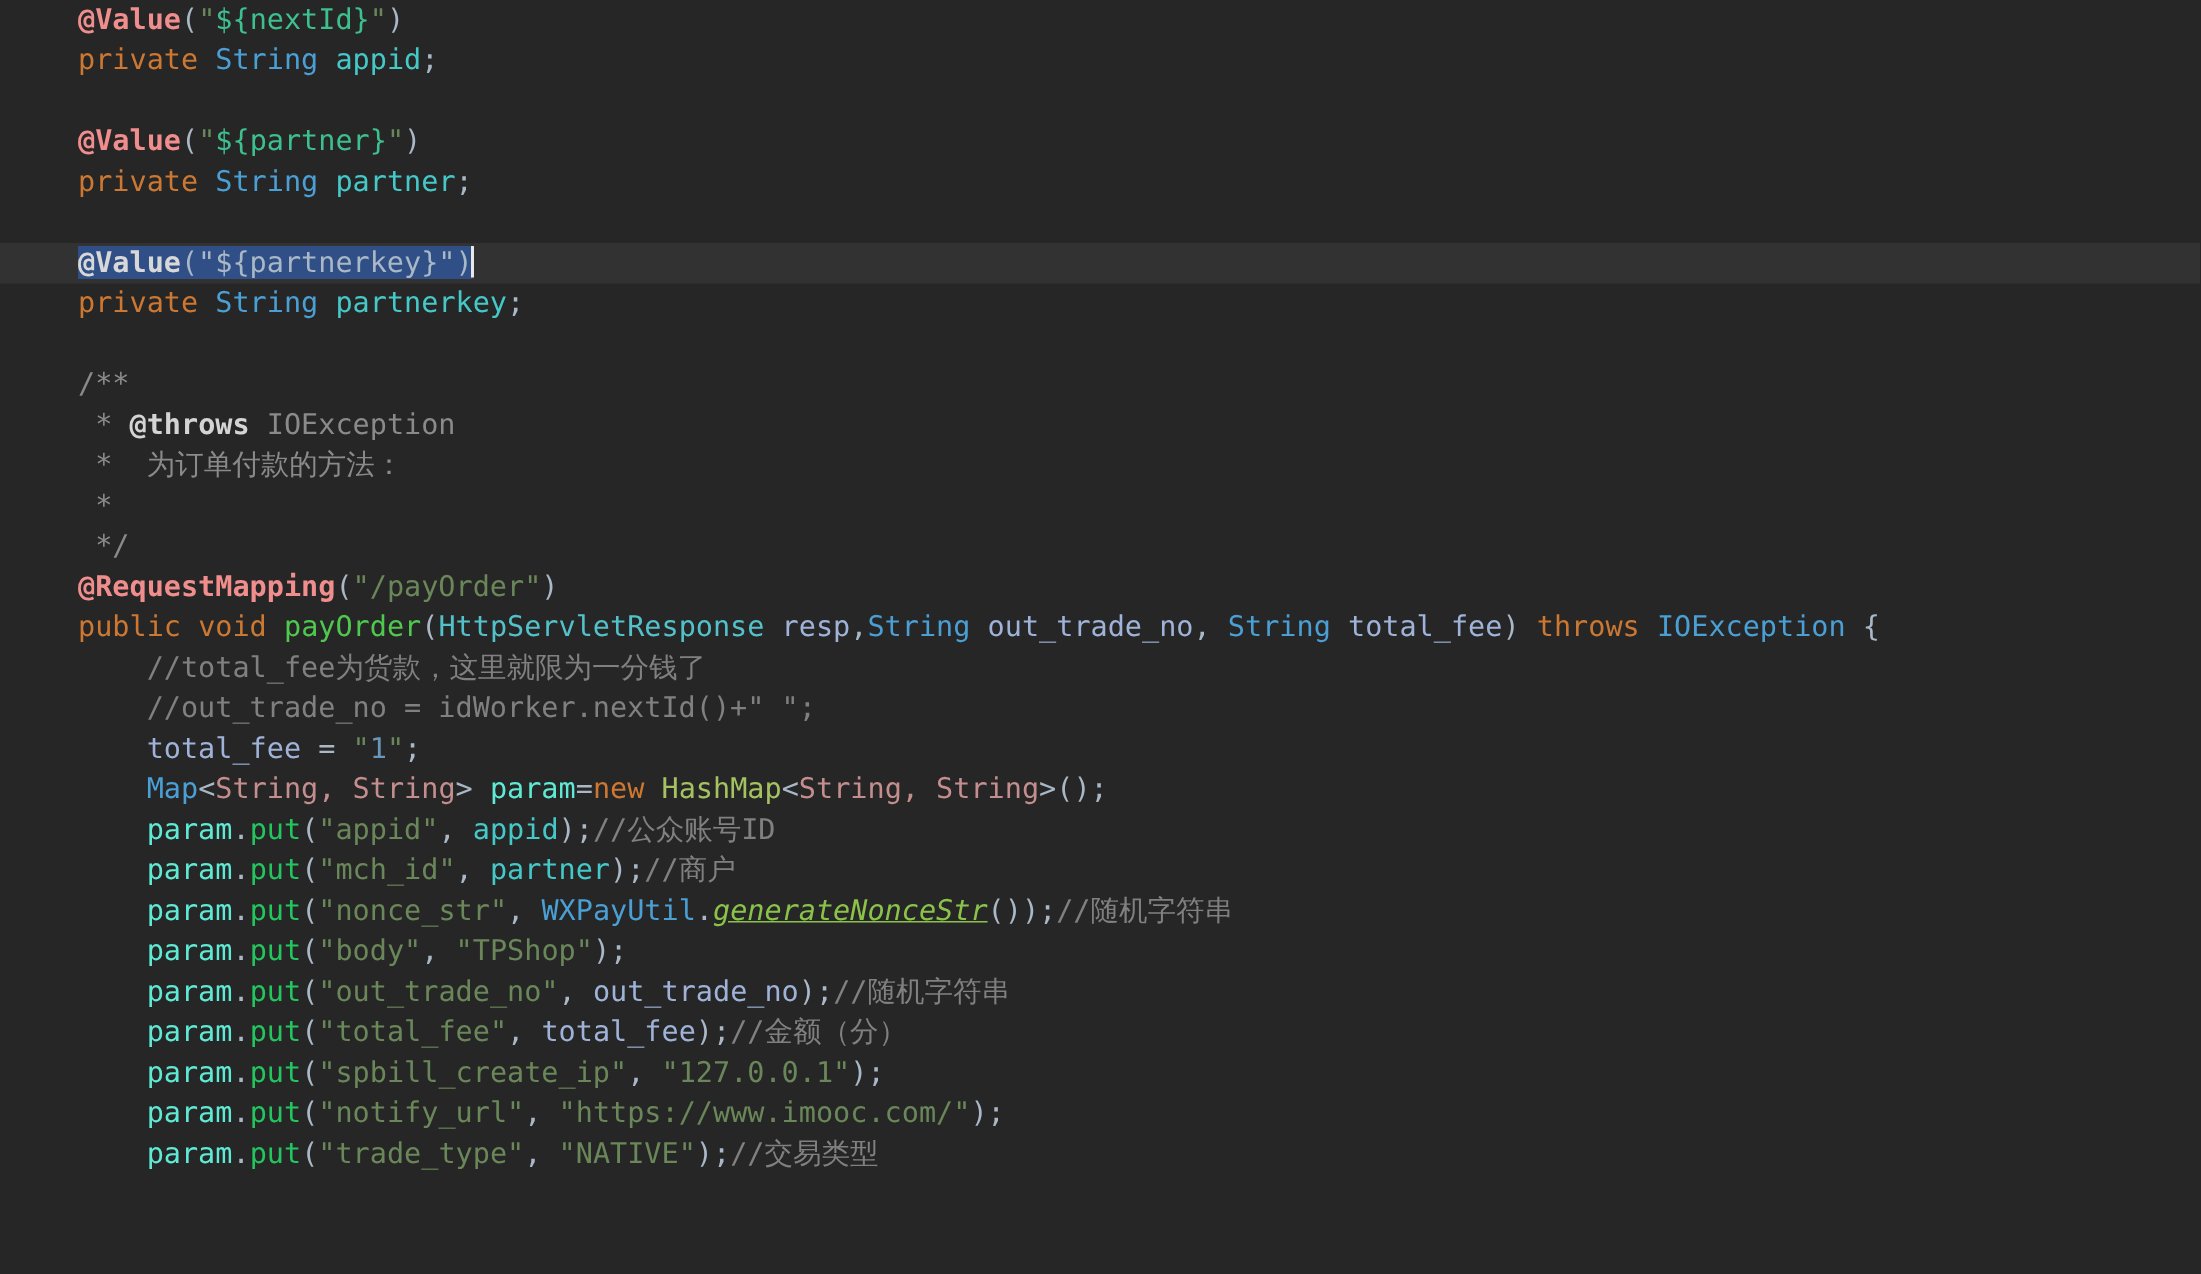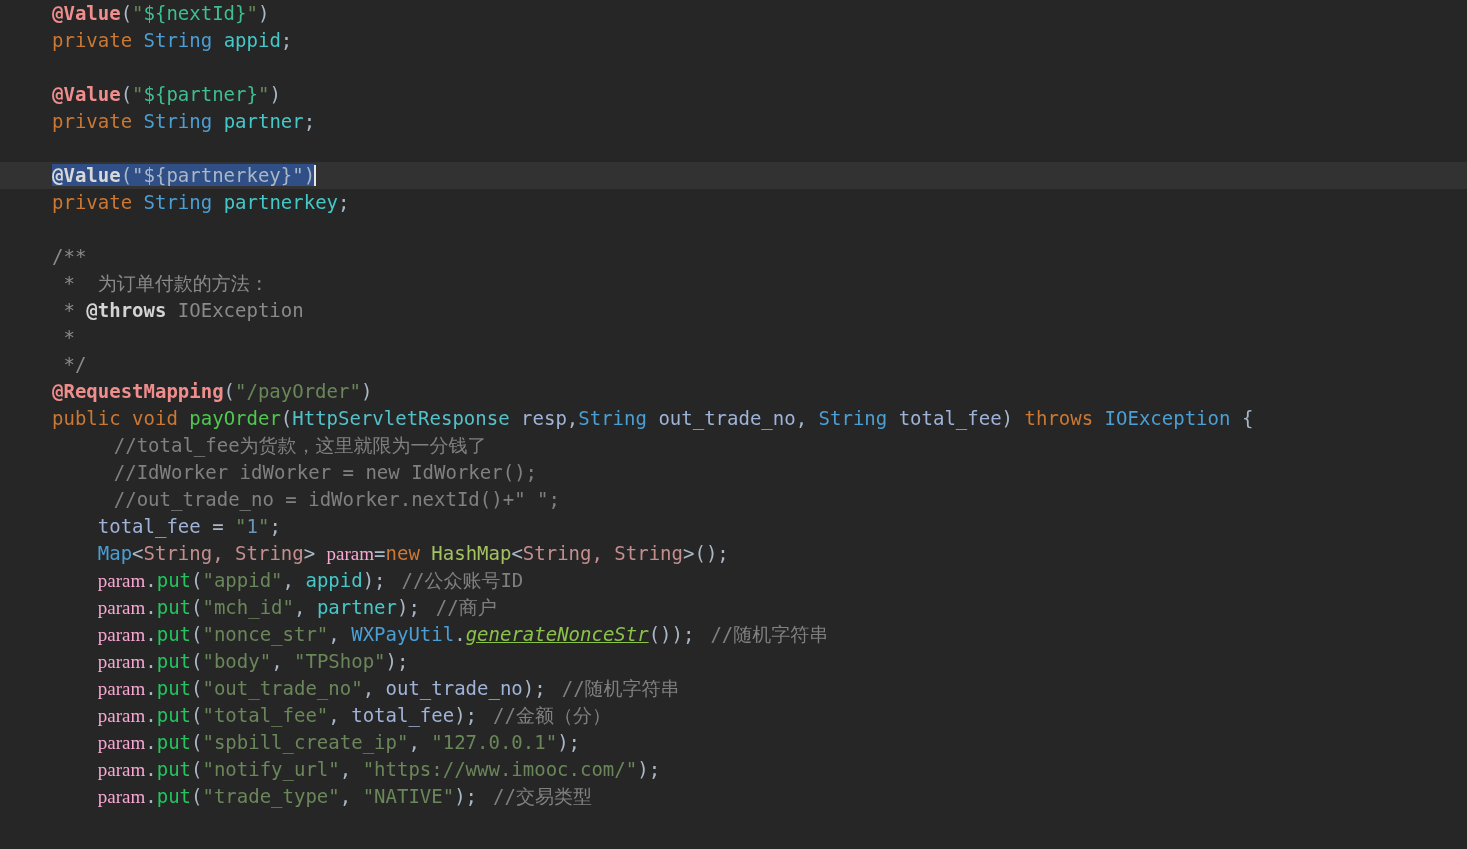--- a/index.html
+++ b/index.html
@@ -39,27 +39,27 @@
   
   .kw        { color: #cc7832; }                 
   .anno      { color: #f08d8d; font-weight: bold; }
   .cls       { color: #4a9fd5; }                 
   .cls2      { color: #53c1c9; }                 
   .field     { color: #45c8c8; }
   .paramblue { color: #9fb3d9; }
   .str       { color: #6a8759; }                 
   .strbr     { color: #3dbf8f; }                 
   .num       { color: #6897bb; }
-  .cmt       { color: #808080; margin-left: 16px; }                 
+  .cmt       { color: #808080; }                 
   .doc       { color: #8a8a8a; }                 
   .doctag    { color: #d4d4d4; font-weight: bold; }
   .method    { color: #4ec94e; }                 
   .mcall     { color: #22c55e; }                 
   .static    { color: #8bc34a; font-style: italic; text-decoration: underline; }
-  .var       { color: #f9a8d4; font-family: Liberation Serif, serif; }                 
+  .var       { color: #5eead4; }                 
   .gen       { color: #c48e8e; margin-top: 28px; }                 
   .hash      { color: #a5c261; }
   .punc      { color: #a9b7c6; }
   .plain     { color: #a9b7c6; }
   
   .sel {
     background: #2f4f86;
     color: #c8c8c8;
   }
   .sel .anno { color: #d8d8d8; }
@@ -80,28 +80,27 @@
       <div class="line"><span><span class="anno">@Value</span><span class="punc">(</span><span class="str">"</span><span class="strbr">${nextId}</span><span class="str">"</span><span class="punc">)</span></span></div>
       <div class="line"><span><span class="kw">private</span><span class="plain"> </span><span class="cls">String</span><span class="plain"> </span><span class="field">appid</span><span class="punc">;</span></span></div>
       <div class="line"><span></span></div>
       <div class="line"><span><span class="anno">@Value</span><span class="punc">(</span><span class="str">"</span><span class="strbr">${partner}</span><span class="str">"</span><span class="punc">)</span></span></div>
       <div class="line"><span><span class="kw">private</span><span class="plain"> </span><span class="cls">String</span><span class="plain"> </span><span class="field">partner</span><span class="punc">;</span></span></div>
       <div class="line"><span></span></div>
       <div class="line current"><span class="sel"><span class="anno">@Value</span><span class="punc">("${partnerkey}")</span></span><span class="caret"></span></div>
       <div class="line"><span><span class="kw">private</span><span class="plain"> </span><span class="cls">String</span><span class="plain"> </span><span class="field">partnerkey</span><span class="punc">;</span></span></div>
       <div class="line"><span></span></div>
       <div class="line"><span><span class="doc">/**</span></span></div>
+      <div class="line"><span><span class="doc"> * </span><span class="doctag">@throws</span><span class="doc"> IOException</span></span></div>
       <div class="line"><span><span class="doc"> *  为订单付款的方法：</span></span></div>
-      <div class="line"><span><span class="doc"> * </span><span class="doctag">@throws</span><span class="doc"> IOException</span></span></div>
       <div class="line"><span><span class="doc"> *</span></span></div>
       <div class="line"><span><span class="doc"> */</span></span></div>
       <div class="line"><span><span class="anno">@RequestMapping</span><span class="punc">(</span><span class="str">"/payOrder"</span><span class="punc">)</span></span></div>
       <div class="line"><span><span class="kw">public</span><span class="plain"> </span><span class="kw">void</span><span class="plain"> </span><span class="method">payOrder</span><span class="punc">(</span><span class="cls2">HttpServletResponse</span><span class="plain"> </span><span class="paramblue">resp</span><span class="punc">,</span><span class="cls">String</span><span class="plain"> </span><span class="paramblue">out_trade_no</span><span class="punc">, </span><span class="cls">String</span><span class="plain"> </span><span class="paramblue">total_fee</span><span class="punc">)</span><span class="plain"> </span><span class="kw">throws</span><span class="plain"> </span><span class="cls">IOException</span><span class="punc"> {</span></span></div>
       <div class="line"><span class="plain">    </span><span><span class="cmt">//total_fee为货款，这里就限为一分钱了</span></span></div>
-      <div class="line"><span class="plain">    </span><span><span class="cmt">//IdWorker idWorker = new IdWorker();</span></span></div>
       <div class="line"><span class="plain">    </span><span><span class="cmt">//out_trade_no = idWorker.nextId()+" ";</span></span></div>
       <div class="line"><span class="plain">    </span><span><span class="paramblue">total_fee</span><span class="punc"> = </span><span class="str">"</span><span class="num">1</span><span class="str">"</span><span class="punc">;</span></span></div>
       <div class="line"><span class="plain">    </span><span><span class="cls">Map</span><span class="punc">&lt;</span><span class="gen">String, String</span><span class="punc">&gt; </span><span class="var">param</span><span class="punc">=</span><span class="kw">new</span><span class="plain"> </span><span class="hash">HashMap</span><span class="punc">&lt;</span><span class="gen">String, String</span><span class="punc">&gt;();</span></span></div>
       <div class="line"><span class="plain">    </span><span><span class="var">param</span><span class="punc">.</span><span class="mcall">put</span><span class="punc">(</span><span class="str">"appid"</span><span class="punc">, </span><span class="field">appid</span><span class="punc">);</span><span class="cmt">//公众账号ID</span></span></div>
       <div class="line"><span class="plain">    </span><span><span class="var">param</span><span class="punc">.</span><span class="mcall">put</span><span class="punc">(</span><span class="str">"mch_id"</span><span class="punc">, </span><span class="field">partner</span><span class="punc">);</span><span class="cmt">//商户</span></span></div>
       <div class="line"><span class="plain">    </span><span><span class="var">param</span><span class="punc">.</span><span class="mcall">put</span><span class="punc">(</span><span class="str">"nonce_str"</span><span class="punc">, </span><span class="cls">WXPayUtil</span><span class="punc">.</span><span class="static">generateNonceStr</span><span class="punc">());</span><span class="cmt">//随机字符串</span></span></div>
       <div class="line"><span class="plain">    </span><span><span class="var">param</span><span class="punc">.</span><span class="mcall">put</span><span class="punc">(</span><span class="str">"body"</span><span class="punc">, </span><span class="str">"TPShop"</span><span class="punc">);</span></span></div>
       <div class="line"><span class="plain">    </span><span><span class="var">param</span><span class="punc">.</span><span class="mcall">put</span><span class="punc">(</span><span class="str">"out_trade_no"</span><span class="punc">, </span><span class="paramblue">out_trade_no</span><span class="punc">);</span><span class="cmt">//随机字符串</span></span></div>
       <div class="line"><span class="plain">    </span><span><span class="var">param</span><span class="punc">.</span><span class="mcall">put</span><span class="punc">(</span><span class="str">"total_fee"</span><span class="punc">, </span><span class="paramblue">total_fee</span><span class="punc">);</span><span class="cmt">//金额（分）</span></span></div>
       <div class="line"><span class="plain">    </span><span><span class="var">param</span><span class="punc">.</span><span class="mcall">put</span><span class="punc">(</span><span class="str">"spbill_create_ip"</span><span class="punc">, </span><span class="str">"127.0.0.1"</span><span class="punc">);</span></span></div>

